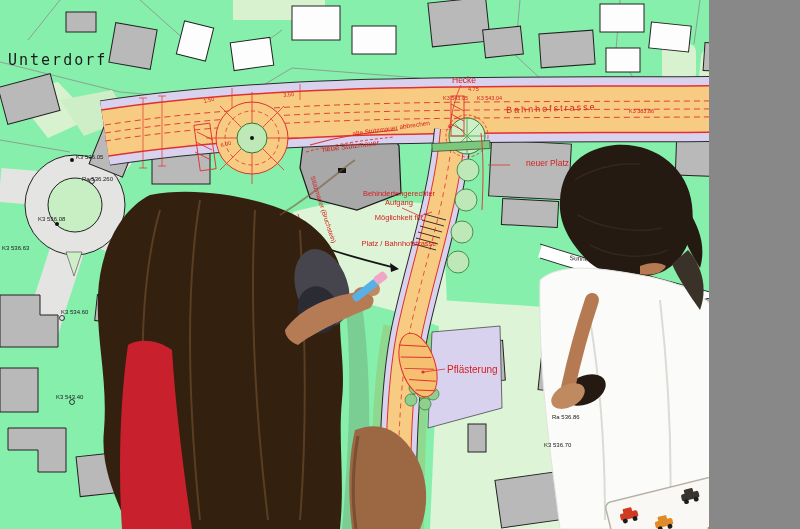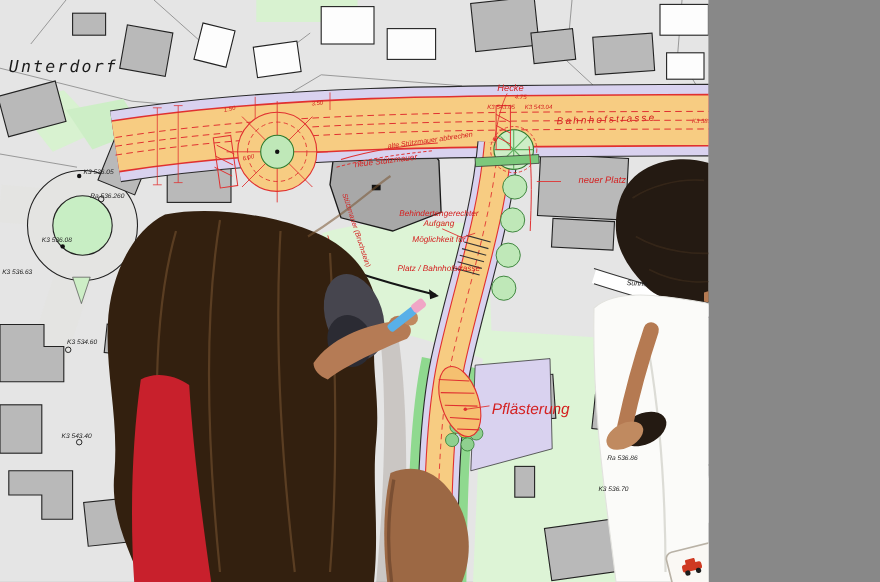--- a/index.html
+++ b/index.html
@@ -1,17 +1,17 @@
 <!DOCTYPE html>
 <html><head>
 <meta charset="utf-8">
 <style>
   html,body{margin:0;padding:0;background:#888;}
-  .stage{position:relative;width:644px;height:529px;overflow:hidden;background:#e5e5e5;
-         font-family:"Liberation Sans",sans-serif;font-style:italic;}
+  .stage{position:relative;width:709px;height:529px;overflow:hidden;background:#86efac;
+         font-family:"Liberation Sans",sans-serif;}
   .stage svg{position:absolute;left:0;top:0;}
   .lbl{position:absolute;white-space:nowrap;transform-origin:left top;line-height:1.1;}
   .mono{font-family:"DejaVu Sans Mono",monospace;}
   .red{color:#d42020;}
   .blk{color:#1a1a1a;}
   .ctr{text-align:center;}
 </style>
 </head>
 <body>
 
@@ -392,21 +392,21 @@
 
 <span class="lbl red" style="left:452px;top:76px;font-size:8.5px;">Hecke</span>
 <span class="lbl red" style="left:352px;top:130px;font-size:6.5px;transform:rotate(-8deg);">alte Stützmauer abbrechen</span>
 <span class="lbl red" style="left:322px;top:146px;font-size:7.5px;transform:rotate(-7deg);">neue Stützmauer</span>
 <span class="lbl red" style="left:316px;top:175px;font-size:6.5px;transform:rotate(72deg);">Stützmauer (Bruchstein)</span>
 <span class="lbl red ctr" style="left:353px;top:190px;width:92px;font-size:7.5px;text-align:center;">Behindertengerechter</span>
 <span class="lbl red ctr" style="left:353px;top:199px;width:92px;font-size:7.5px;">Aufgang</span>
 <span class="lbl red ctr" style="left:353px;top:214px;width:92px;font-size:7.5px;">Möglichkeit für</span>
 <span class="lbl red ctr" style="left:353px;top:240px;width:92px;font-size:7.5px;">Platz / Bahnhofstrasse</span>
 <span class="lbl red" style="left:511px;top:159px;font-size:8.5px;margin-left:15px;">neuer Platz</span>
-<span class="lbl red" style="left:447px;top:364px;font-size:14px;">Pflästerung</span>
+<span class="lbl red" style="left:447px;top:364px;font-size:10px;">Pflästerung</span>
 
 <span class="lbl blk" style="left:76px;top:154px;font-size:6px;">K3 536.05</span>
 <span class="lbl blk" style="left:82px;top:176px;font-size:6px;">Ra 536.260</span>
 <span class="lbl blk" style="left:38px;top:216px;font-size:6px;">K3 536.08</span>
 <span class="lbl blk" style="left:2px;top:245px;font-size:6px;">K3 536.63</span>
 <span class="lbl blk" style="left:61px;top:309px;font-size:6px;">K3 534.60</span>
 <span class="lbl blk" style="left:56px;top:394px;font-size:6px;">K3 543.40</span>
 <span class="lbl blk" style="left:552px;top:414px;font-size:6px;">Ra 536.86</span>
 <span class="lbl blk" style="left:544px;top:442px;font-size:6px;">K3 536.70</span>
 

